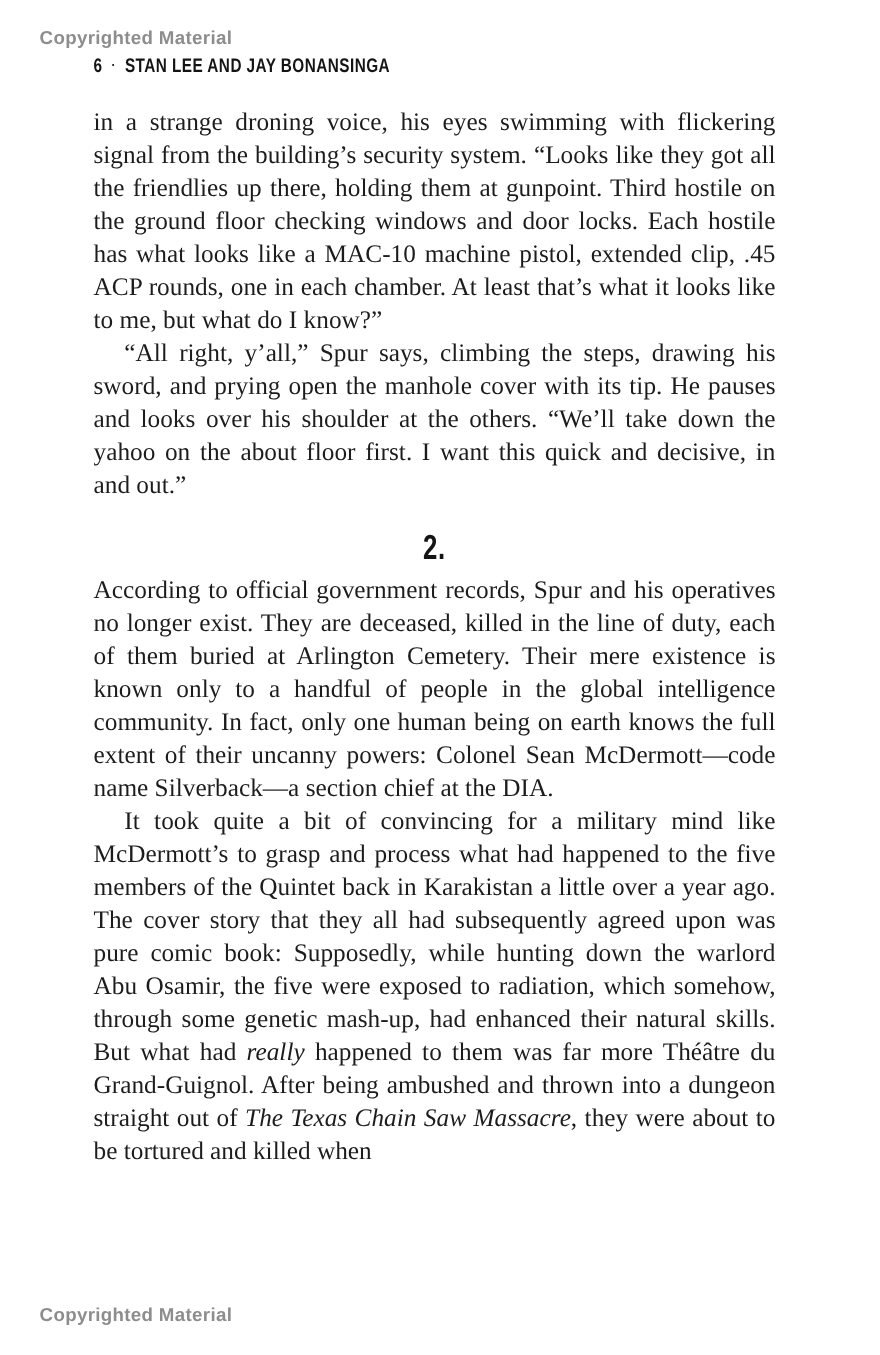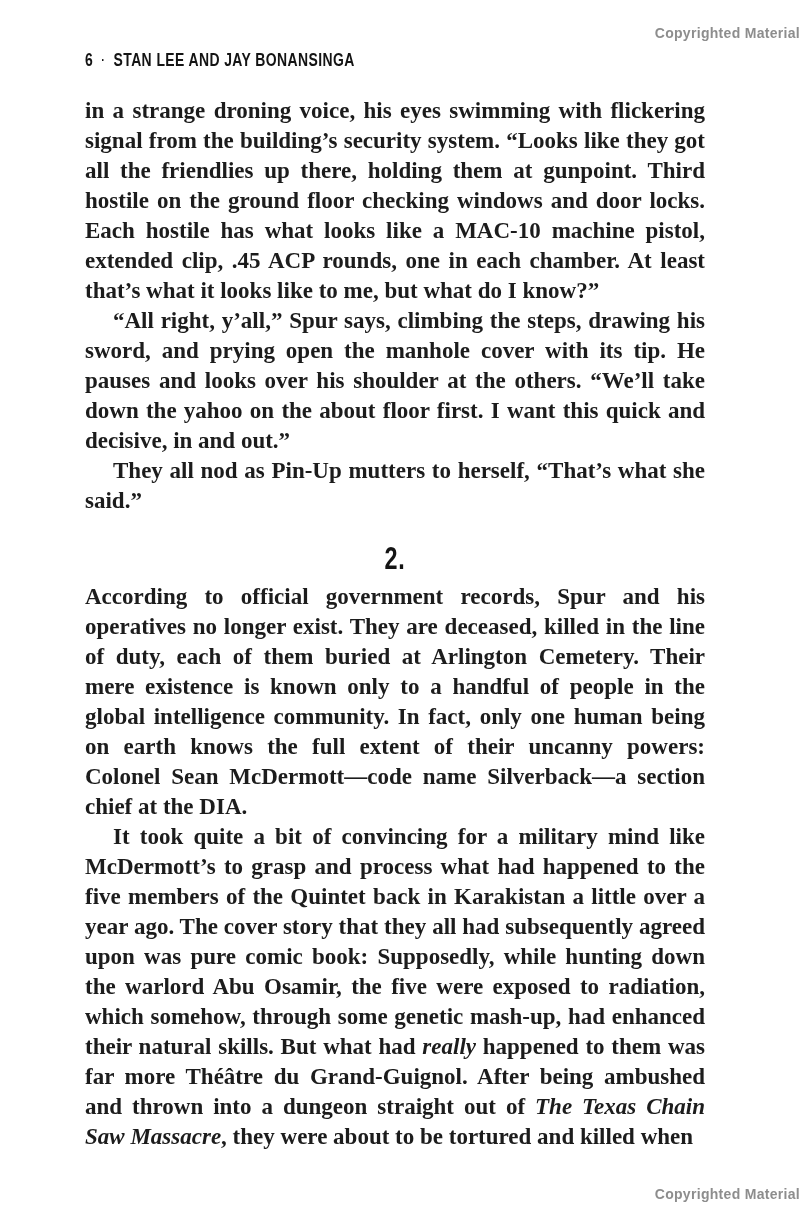--- a/index.html
+++ b/index.html
@@ -13,23 +13,23 @@
     height: 1232px;
     background: #ffffff;
     color: #1c1c1c;
     font-family: "Liberation Serif", serif;
     overflow: hidden;
   }
   .copyright-notice {
     position: absolute;
     left: 0;
     right: 0;
-    text-align: right;
+    text-align: left;
     font-family: "Liberation Sans", sans-serif;
-    font-size: 14px;
+    font-size: 17px;
     font-weight: 700;
     color: #8d8d8d;
     letter-spacing: 0.3px;
     margin-left: 36px;
   }
   .copyright-notice.top { top: 25px; }
   .copyright-notice.bottom { top: 1186px; }
 
   .page-header {
     position: absolute;
@@ -57,21 +57,20 @@
     left: 85px;
     width: 620px;
     font-size: 23px;
     line-height: 30px;
     text-align: justify;
     color: #1c1c1c;
   }
   .body-text p {
     margin: 0;
     padding: 0;
-    font-weight: bold;
   }
   .body-text p.indent {
     text-indent: 28px;
   }
   .section-heading {
     text-align: center;
     font-family: "Liberation Sans", sans-serif;
     font-weight: 700;
     font-size: 30px;
     line-height: 34px;
@@ -90,21 +89,20 @@
 
   <div class="copyright-notice top">Copyrighted Material</div>
 
   <div class="page-header">
     <span>6</span><span class="sep">·</span><span>STAN LEE AND JAY BONANSINGA</span>
   </div>
 
   <div class="body-text">
       <p class=""><span>in a strange droning voice, his eyes swimming with flickering signal from the building’s security system. “Looks like they got all the friendlies up there, holding them at gunpoint. Third hostile on the ground floor checking windows and door locks. Each hostile has what looks like a MAC-10 machine pistol, extended clip, .45 ACP rounds, one in each chamber. At least that’s what it looks like to me, but what do I know?”</span></p>
       <p class="indent"><span>“All right, y’all,” Spur says, climbing the steps, drawing his sword, and prying open the manhole cover with its tip. He pauses and looks over his shoulder at the others. “We’ll take down the yahoo on the about floor first. I want this quick and decisive, in and out.”</span></p>
-      <p class="indent"><span>They all nod as Pin-Up mutters to herself, “That’s what she said.”</span></p>
       <div class="section-heading">2.</div>
       <p class=""><span>According to official government records, Spur and his operatives no longer exist. They are deceased, killed in the line of duty, each of them buried at Arlington Cemetery. Their mere existence is known only to a handful of people in the global intelligence community. In fact, only one human being on earth knows the full extent of their uncanny powers: Colonel Sean McDermott—code name Silverback—a section chief at the DIA.</span></p>
       <p class="indent"><span>It took quite a bit of convincing for a military mind like McDermott’s to grasp and process what had happened to the five members of the Quintet back in Karakistan a little over a year ago. The cover story that they all had subsequently agreed upon was pure comic book: Supposedly, while hunting down the warlord Abu Osamir, the five were exposed to radiation, which somehow, through some genetic mash-up, had enhanced their natural skills. But what had </span><em>really</em><span> happened to them was far more Théâtre du Grand-Guignol. After being ambushed and thrown into a dungeon straight out of </span><em>The Texas Chain Saw Massacre</em><span>, they were about to be tortured and killed when</span></p>
     </div>
 
   <div class="copyright-notice bottom">Copyrighted Material</div>
 
 </div>
 
 </body></html>

